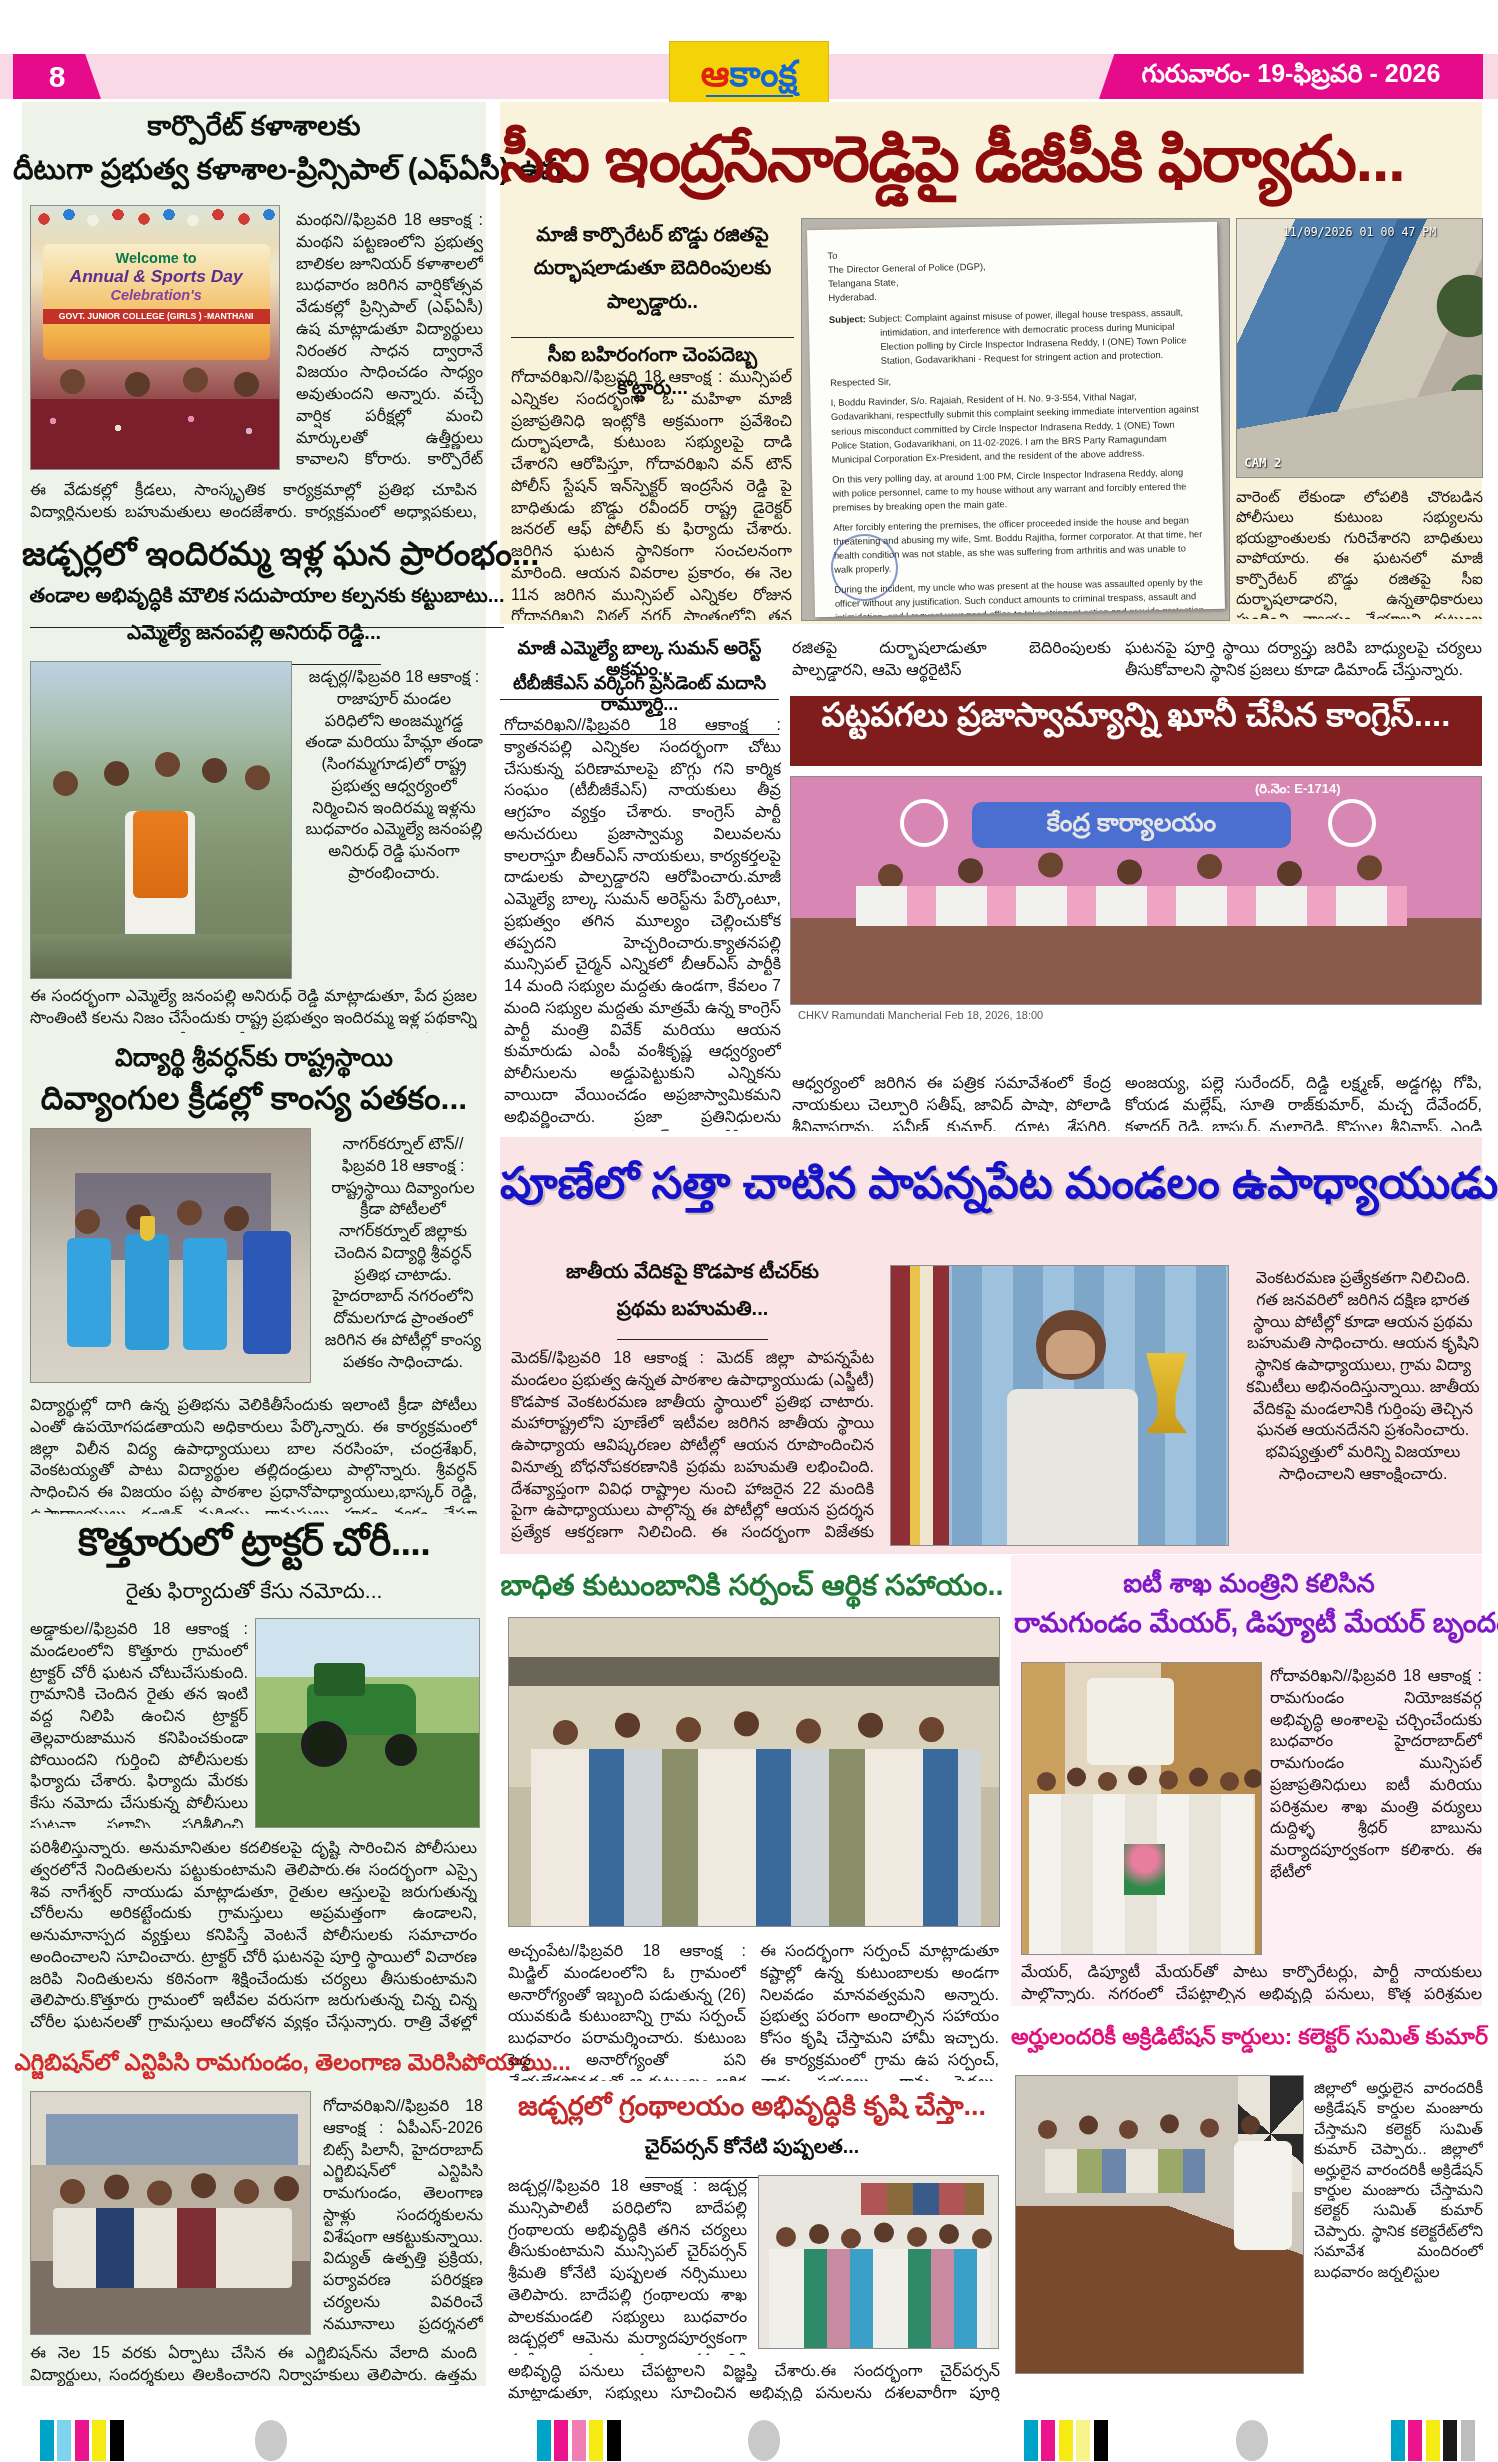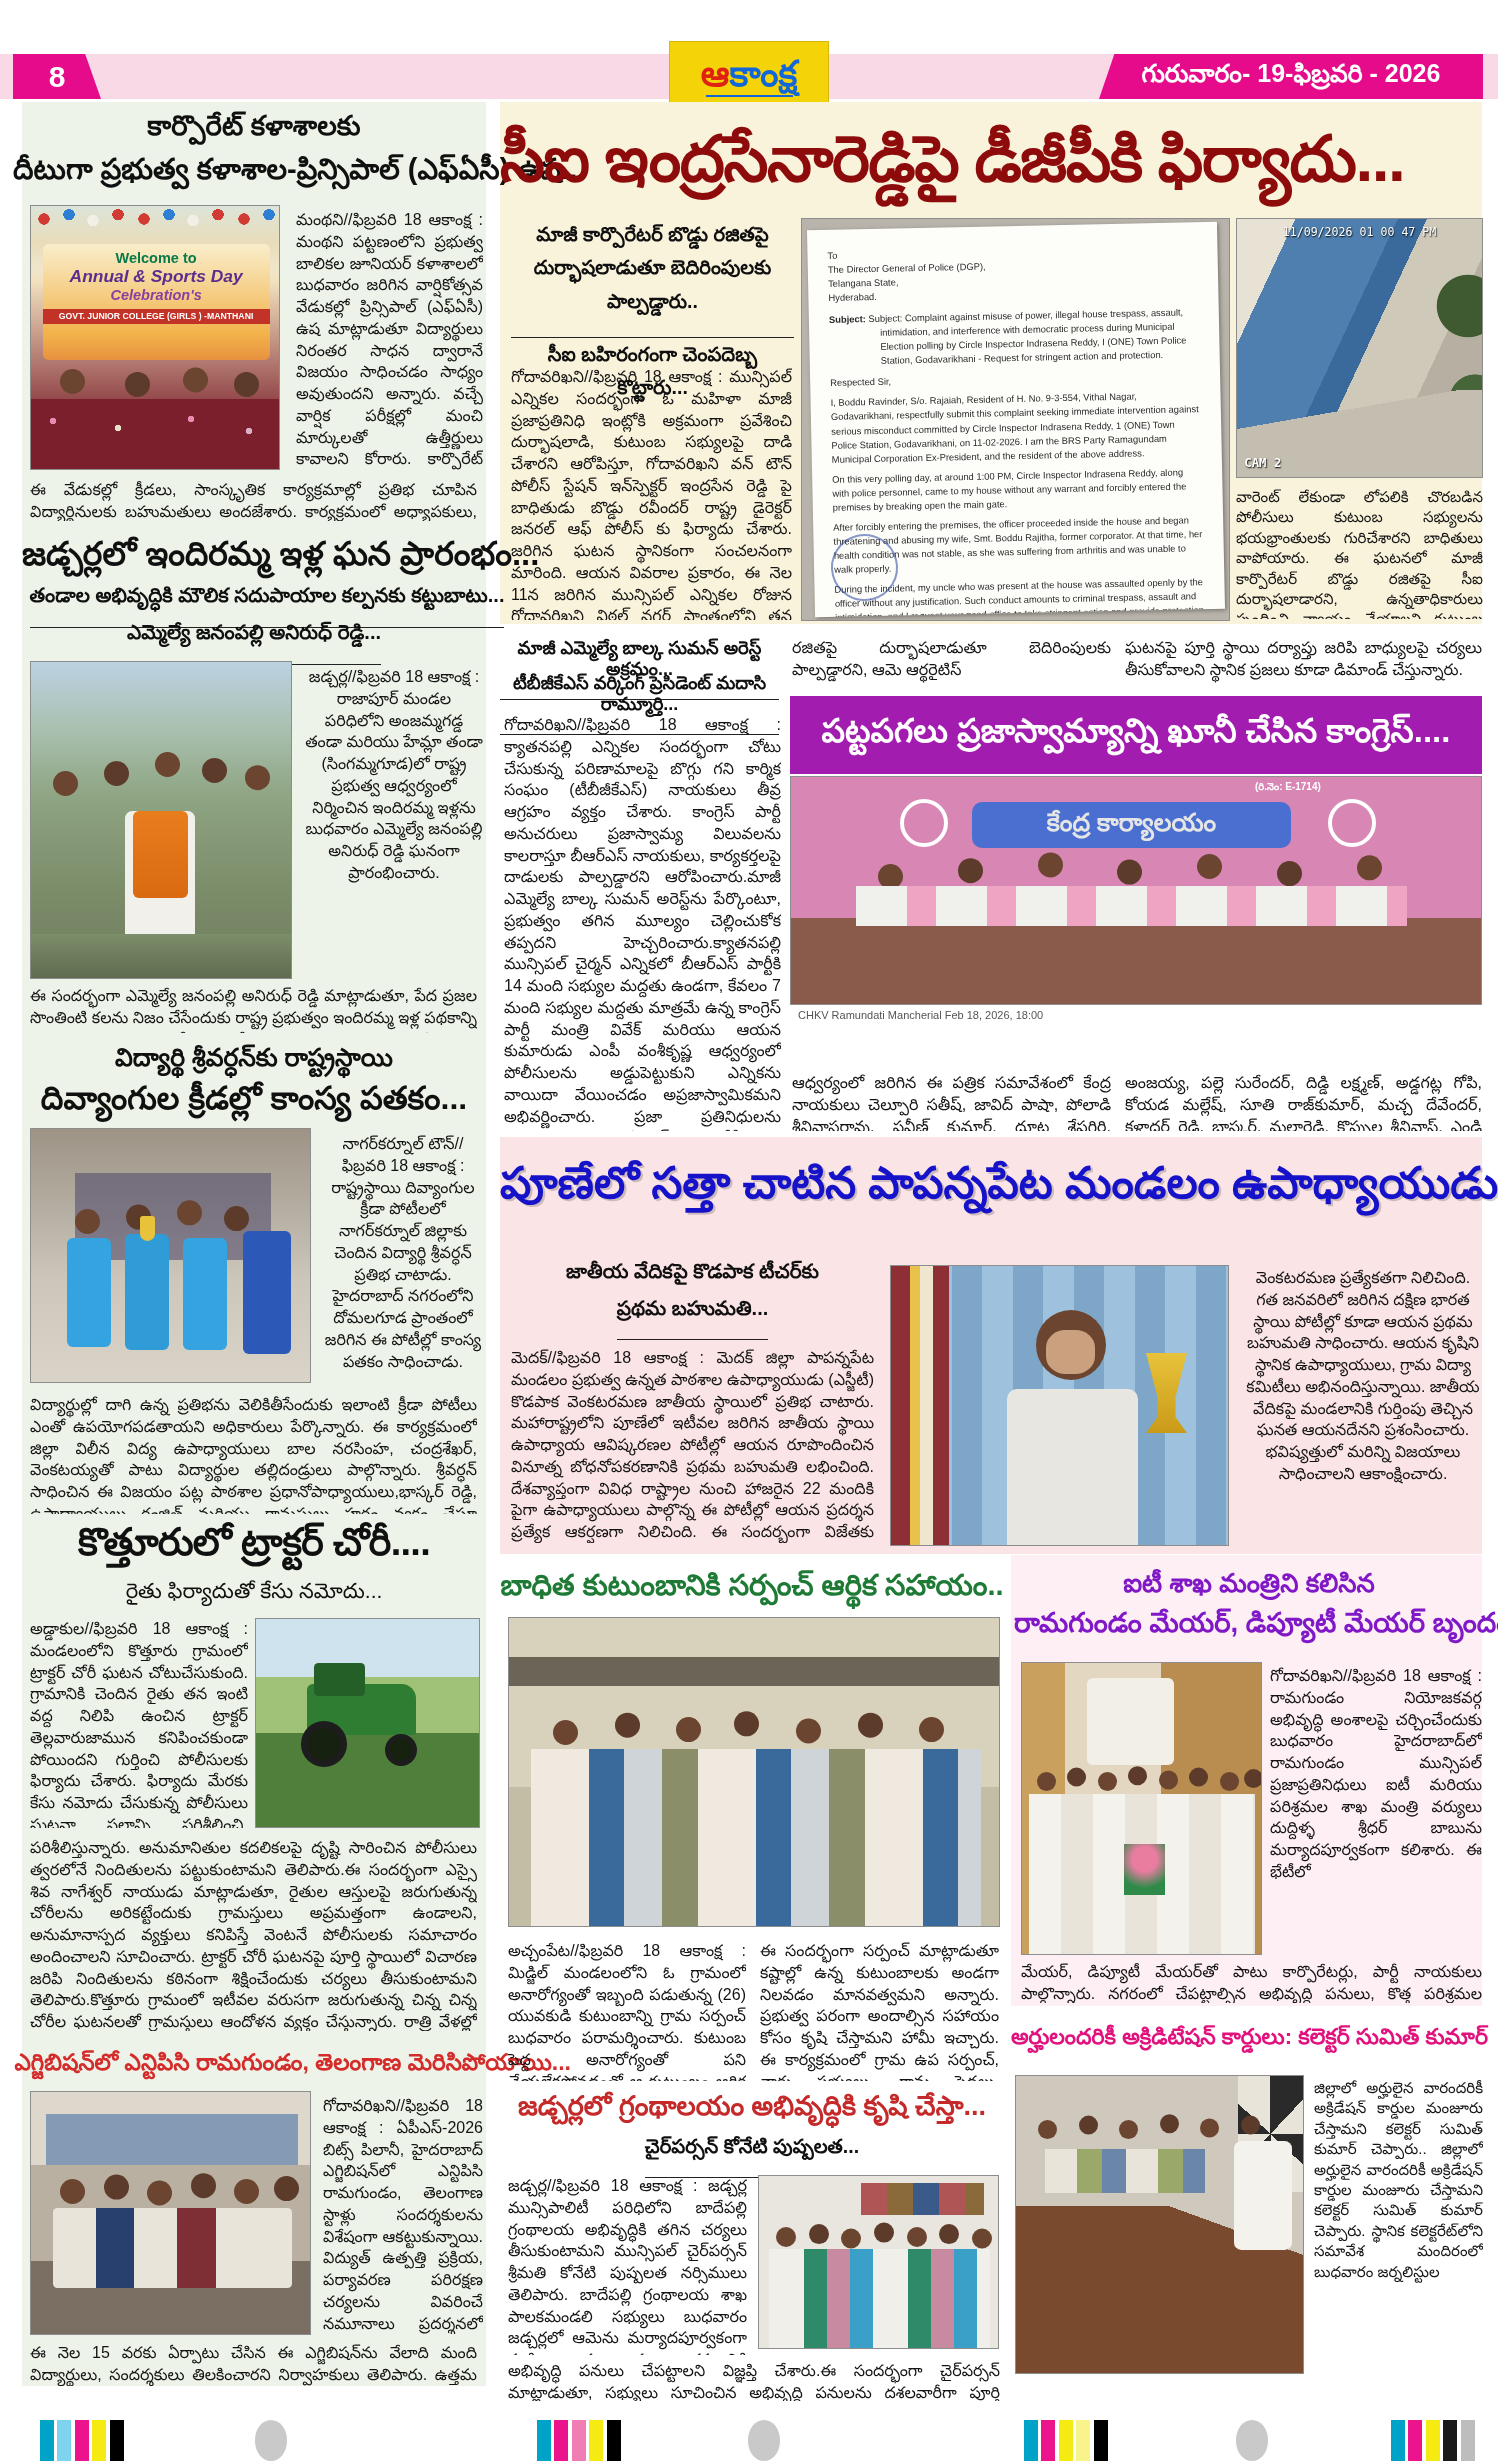--- a/index.html
+++ b/index.html
@@ -157,28 +157,28 @@
     </div>
     <div class="tb" style="left:1236px;top:487px;width:247px;height:132px;font-size:15px">వారెంట్ లేకుండా లోపలికి చొరబడిన పోలీసులు కుటుంబ సభ్యులను భయభ్రాంతులకు గురిచేశారని బాధితులు వాపోయారు. ఈ ఘటనలో మాజీ కార్పొరేటర్ బొడ్డు రజితపై సీఐ దుర్భాషలాడారని, ఉన్నతాధికారులు స్పందించి న్యాయం చేయాలని కుటుంబ సభ్యులు కోరుతున్నారు. ఘటనకు సంబంధించిన సీసీటీవీ ఫుటేజీని ఫిర్యాదుతో పాటు డీజీపీకి అందజేశారు.</div>
   </div>
 
   <div>
     <div class="hl" style="left:500px;top:638px;width:279px;font-size:18px"><span class="u">మాజీ ఎమ్మెల్యే బాల్క సుమన్ అరెస్ట్ అక్రమం...</span></div>
     <div class="hl" style="left:500px;top:673px;width:279px;font-size:18px"><span class="u">టీబీజీకేఎస్ వర్కింగ్ ప్రెసిడెంట్ మదాసి రామ్మూర్తి...</span></div>
     <div class="tb" style="left:504px;top:714px;width:277px;height:417px">గోదావరిఖని//ఫిబ్రవరి 18 ఆకాంక్ష : క్యాతనపల్లి ఎన్నికల సందర్భంగా చోటు చేసుకున్న పరిణామాలపై బొగ్గు గని కార్మిక సంఘం (టీబీజీకేఎస్) నాయకులు తీవ్ర ఆగ్రహం వ్యక్తం చేశారు. కాంగ్రెస్ పార్టీ అనుచరులు ప్రజాస్వామ్య విలువలను కాలరాస్తూ బీఆర్ఎస్ నాయకులు, కార్యకర్తలపై దాడులకు పాల్పడ్డారని ఆరోపించారు.మాజీ ఎమ్మెల్యే బాల్క సుమన్ అరెస్ట్‌ను పేర్కొంటూ, ప్రభుత్వం తగిన మూల్యం చెల్లించుకోక తప్పదని హెచ్చరించారు.క్యాతనపల్లి మున్సిపల్ చైర్మన్ ఎన్నికలో బీఆర్ఎస్ పార్టీకి 14 మంది సభ్యుల మద్దతు ఉండగా, కేవలం 7 మంది సభ్యుల మద్దతు మాత్రమే ఉన్న కాంగ్రెస్ పార్టీ మంత్రి వివేక్ మరియు ఆయన కుమారుడు ఎంపీ వంశీకృష్ణ ఆధ్వర్యంలో పోలీసులను అడ్డుపెట్టుకుని ఎన్నికను వాయిదా వేయించడం అప్రజాస్వామికమని అభివర్ణించారు. ప్రజా ప్రతినిధులను బెదిరించడం, కిడ్నాప్ చేసేందుకు ప్రయత్నించడం, ప్రమాణ స్వీకారం సమయంలో మహిళా కౌన్సిలర్లతో అసభ్యంగా ప్రవర్తించడం వంటి ఘటనలు తీవ్రంగా ఖండించదగినవని తెలిపారు.ఈ సందర్భంగా టీబీజీకేఎస్ వర్కింగ్ ప్రెసిడెంట్ మదాసి రామ్మూర్తి, సీనియర్ వైస్ ప్రెసిడెంట్ నూనె కొమురయ్య మాట్లాడుతూ మంత్రి వివేక్‌పై గవర్నర్ వెంటనే చర్యలు తీసుకుని పదవి నుంచి తొలగించాలని డిమాండ్ చేశారు. ప్రజాస్వామ్య వ్యవస్థను అపహాస్యం చేసే విధంగా వ్యవహరించిన వారిపై కఠిన చర్యలు తీసుకోవాలని, అక్రమంగా అరెస్టు చేసిన మాజీ ఎమ్మెల్యే బాల్క సుమన్‌ను వెంటనే విడుదల చేయాలని సంఘం తరఫున డిమాండ్ చేశారు. ప్రజాస్వామ్య హక్కుల పరిరక్షణ కోసం బీఆర్ఎస్ శ్రేణులు పోరాటం కొనసాగిస్తాయని స్పష్టం చేశారు.ఆర్డీ-1 ఉపాధ్యక్షులు వడ్డపల్లి శంకర్</div>
     <div class="tb" style="left:792px;top:637px;width:319px;height:51px">రజితపై దుర్భాషలాడుతూ బెదిరింపులకు పాల్పడ్డారని, ఆమె ఆర్థరైటిస్</div>
     <div class="tb" style="left:1125px;top:637px;width:357px;height:51px">ఘటనపై పూర్తి స్థాయి దర్యాప్తు జరిపి బాధ్యులపై చర్యలు తీసుకోవాలని స్థానిక ప్రజలు కూడా డిమాండ్ చేస్తున్నారు.</div>
-    <div class="abs" style="left:790px;top:696px;width:692px;height:78px;background:#a21caf;display:flex;align-items:center;justify-content:center">
+    <div class="abs" style="left:790px;top:696px;width:692px;height:70px;background:#7f1d1d;display:flex;justify-content:center">
       <span class="nowrap" style="color:#fff;font-weight:bold;font-size:33px">పట్టపగలు ప్రజాస్వామ్యాన్ని ఖూనీ చేసిన కాంగ్రెస్....</span>
     </div>
     <div class="photo" style="left:790px;top:776px;width:692px;height:229px;background:linear-gradient(180deg,#d886b4 0 62%,#8a5a4a 62% 100%)">
       <div class="abs" style="left:181px;top:25px;width:319px;height:46px;background:#4a6fd0;border-radius:10px;display:flex;align-items:center;justify-content:center">
         <span style="color:#e5e5e5;font-weight:bold;font-size:25px">కేంద్ర కార్యాలయం</span>
       </div>
-      <div class="abs" style="left:464px;top:4.4px;color:#fff;font-size:10px;font-weight:bold">(రి.నెం: E-1714)</div>
+      <div class="abs" style="left:464px;top:4.4px;color:#fff;font-size:13px;font-weight:bold">(రి.నెం: E-1714)</div>
       <div class="abs" style="left:109px;top:22px;width:48px;height:48px;border:4.4px solid #fff;border-radius:50%"></div>
       <div class="abs" style="left:537px;top:22px;width:48px;height:48px;border:4.4px solid #fff;border-radius:50%"></div>
       <div class="heads" style="left:87px;top:87px;box-shadow:80px -5.8px 0 #5d3b2a,160px -11.6px 0 #6b4530,239px -4.4px 0 #5d3b2a,319px -10px 0 #6b4530,399px -2.9px 0 #5d3b2a,479px -8.7px 0 #6b4530"></div>
       <div class="abs" style="left:65px;top:109px;width:551px;height:40px;background:repeating-linear-gradient(90deg,#f0f0ec 0 51px,#f0a4c4 51px 80px)"></div>
     </div>
     <div class="caption" style="left:798px;top:1009px">CHKV Ramundati Mancherial  Feb 18, 2026, 18:00</div>
     <div class="tb" style="left:792px;top:1072px;width:319px;height:59px">ఆధ్వర్యంలో జరిగిన ఈ పత్రిక సమావేశంలో కేంద్ర నాయకులు చెల్పూరి సతీష్, జావిద్ పాషా, పోలాడి శ్రీనివాసరావు, ప్రవీణ్ కుమార్, దూట శేషగిరి, మొదుంపల్లి రాజేశం,ఉప్పులేటి తిరుపతి, కొండ్రా</div>
     <div class="tb" style="left:1125px;top:1072px;width:357px;height:59px">అంజయ్య, పల్లె సురేందర్, దిడ్డి లక్ష్మణ్, అడ్డగట్ల గోపి, కోయడ మల్లేష్, సూతి రాజ్‌కుమార్, మచ్చ దేవేందర్, కళాధర్ రెడ్డి, భాస్కర్, మల్లారెడ్డి, కొప్పుల శ్రీనివాస్, ఎండి మజార్ తదితరులు పాల్గొన్నారు.</div>
   </div>
 

